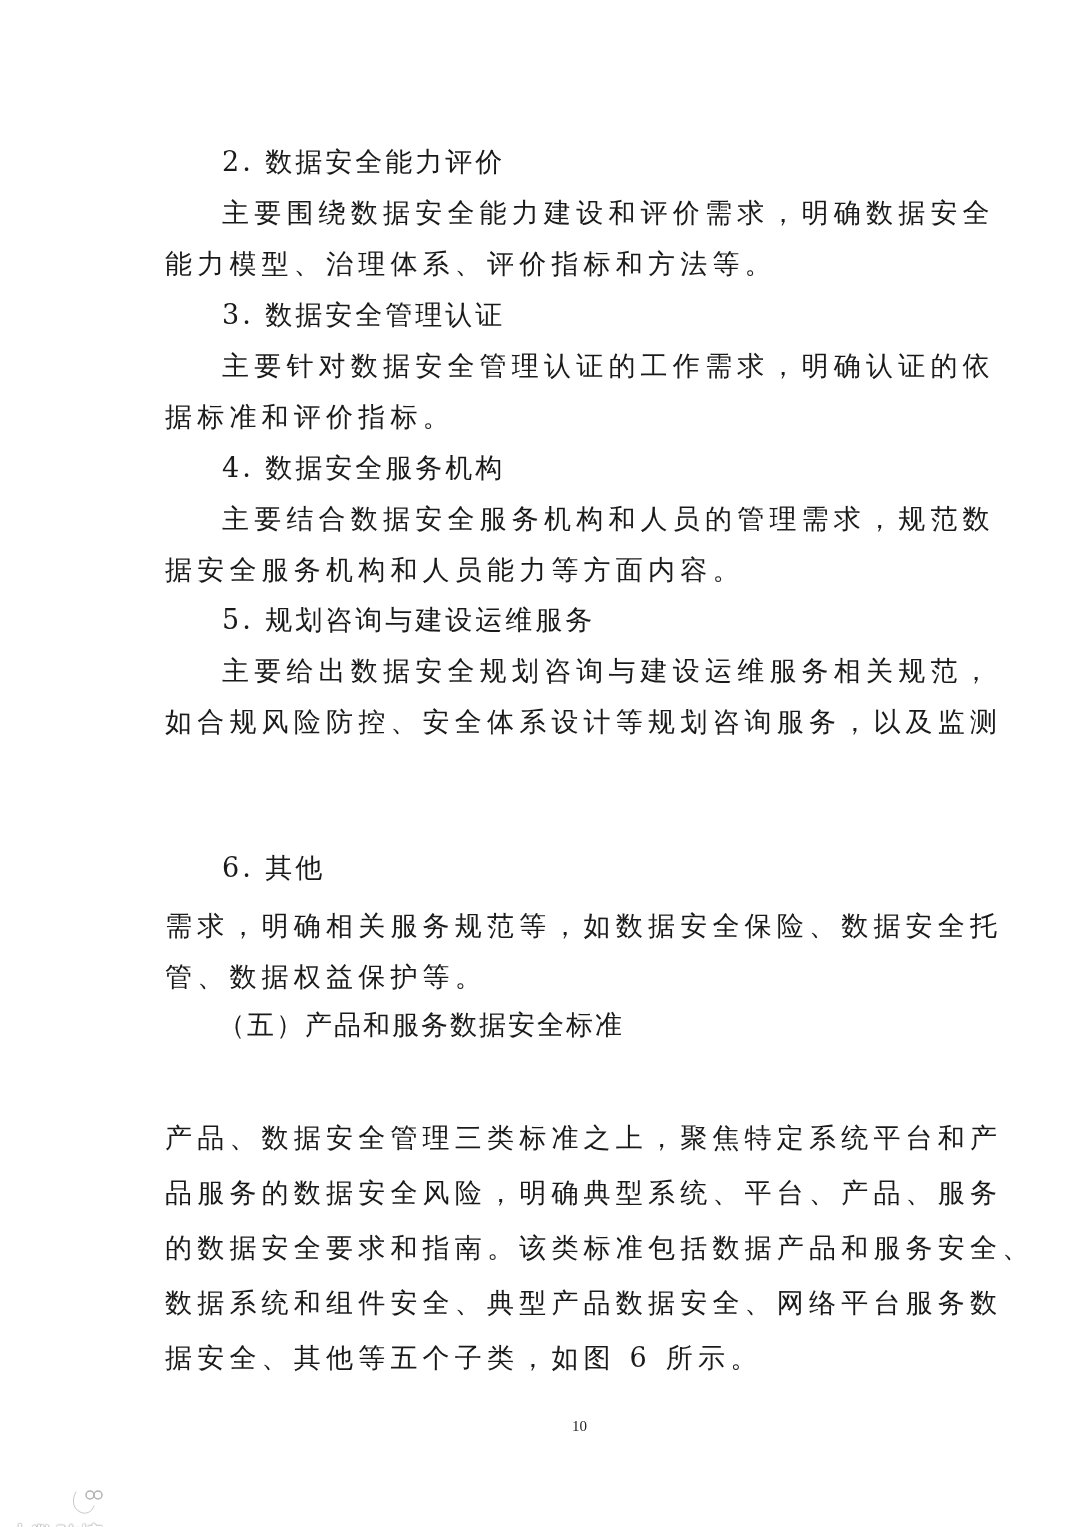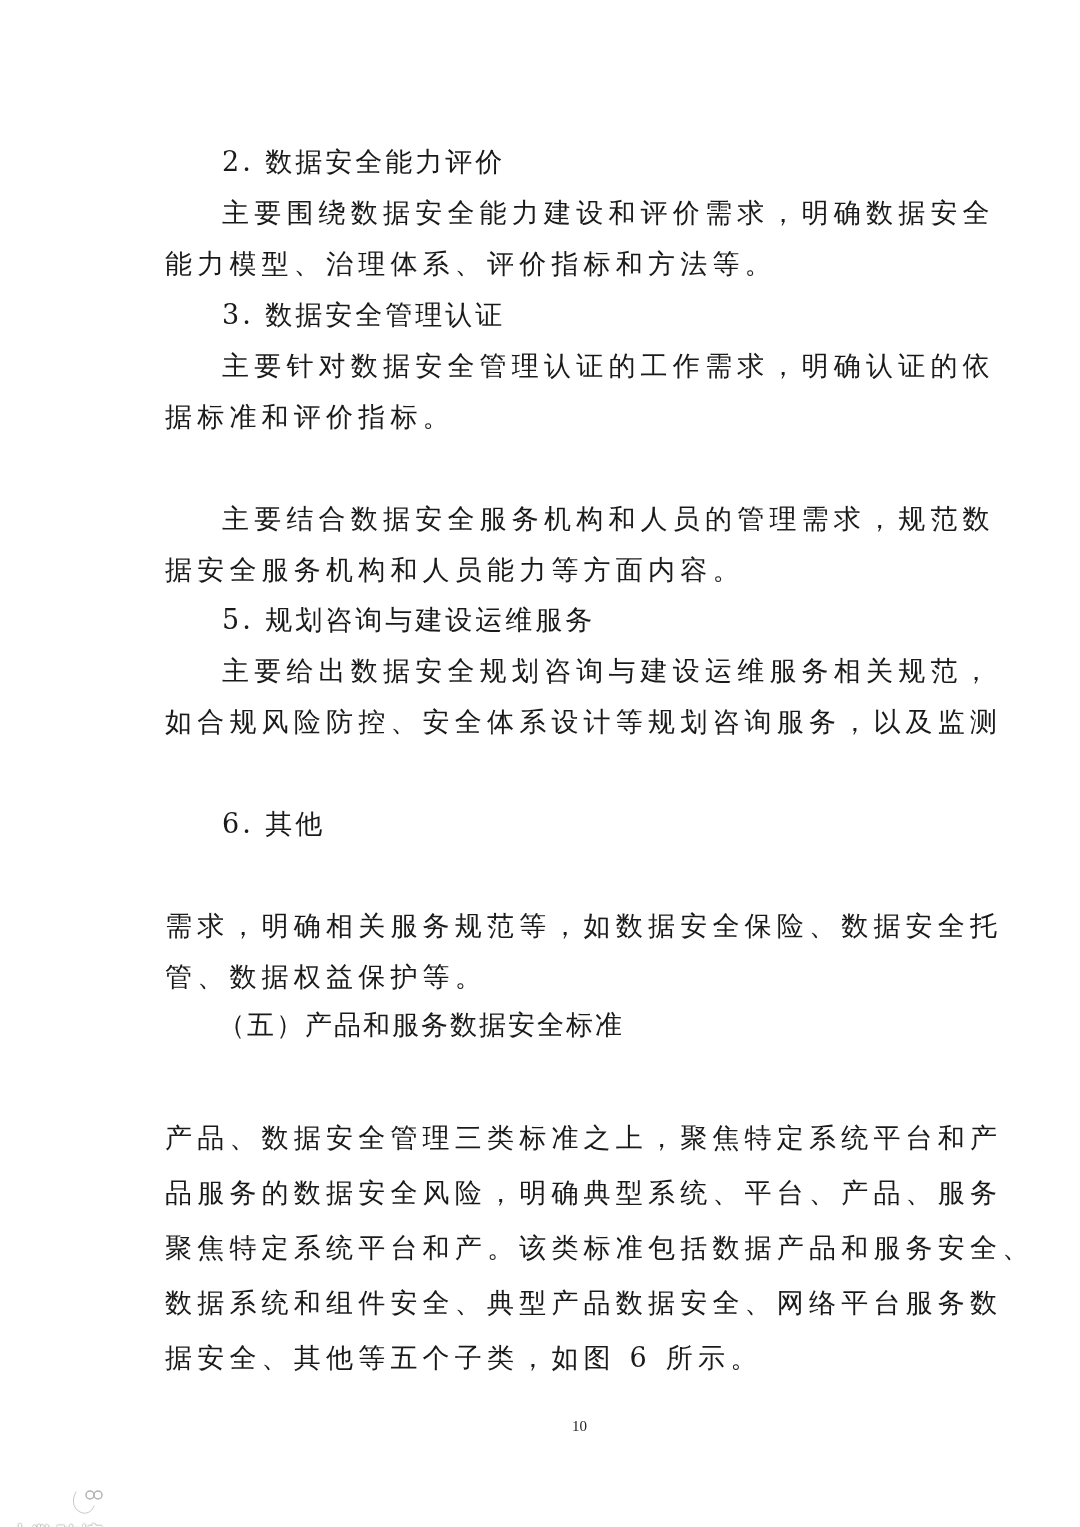--- a/index.html
+++ b/index.html
@@ -67,35 +67,36 @@
 <div class="page">
 
   <div class="line heading-item" style="top:142px">2. 数据安全能力评价</div>
   <div class="line indent" style="top:193px">主要围绕数据安全能力建设和评价需求，明确数据安全</div>
   <div class="line" style="top:244px">能力模型、治理体系、评价指标和方法等。</div>
 
   <div class="line heading-item" style="top:295px">3. 数据安全管理认证</div>
   <div class="line indent" style="top:346px">主要针对数据安全管理认证的工作需求，明确认证的依</div>
   <div class="line" style="top:397px">据标准和评价指标。</div>
 
+  <div class="line heading-item" style="top:448px">4. 数据安全服务机构</div>
   <div class="line indent" style="top:499px">主要结合数据安全服务机构和人员的管理需求，规范数</div>
   <div class="line" style="top:550px">据安全服务机构和人员能力等方面内容。</div>
 
   <div class="line heading-item" style="top:600px">5. 规划咨询与建设运维服务</div>
   <div class="line indent" style="top:651px">主要给出数据安全规划咨询与建设运维服务相关规范，</div>
   <div class="line" style="top:702px">如合规风险防控、安全体系设计等规划咨询服务，以及监测</div>
 
-  <div class="line heading-item" style="top:804px">6. 其他</div>
+  <div class="line heading-item" style="top:848px">6. 其他</div>
   <div class="line" style="top:906px">需求，明确相关服务规范等，如数据安全保险、数据安全托</div>
   <div class="line" style="top:957px">管、数据权益保护等。</div>
 
   <div class="line section-heading" style="top:1005px">（五）产品和服务数据安全标准</div>
   <div class="line" style="top:1173px">品服务的数据安全风险，明确典型系统、平台、产品、服务</div>
   <div class="line" style="top:1118px">产品、数据安全管理三类标准之上，聚焦特定系统平台和产</div>
-  <div class="line" style="top:1228px">聚焦特定系统平台和产。该类标准包括数据产品和服务安全、</div>
+  <div class="line" style="top:1228px">的数据安全要求和指南。该类标准包括数据产品和服务安全、</div>
   <div class="line" style="top:1283px">数据系统和组件安全、典型产品数据安全、网络平台服务数</div>
   <div class="line" style="top:1338px">据安全、其他等五个子类，如图 6 所示。</div>
 
   <div class="page-number">10</div>
 
   <div class="watermark">
     <svg class="watermark-logo" viewBox="0 0 34 28">
       <path d="M6 4 C 2 10, 2 20, 10 24 C 16 27, 22 24, 24 18" fill="none" stroke="#ffffff" stroke-width="4" stroke-linecap="round"></path>
       <path d="M6 4 C 2 10, 2 20, 10 24 C 16 27, 22 24, 24 18" fill="none" stroke="#999" stroke-width="1" stroke-linecap="round" opacity="0.6"></path>
       <circle cx="20" cy="7" r="4" fill="none" stroke="#aaa" stroke-width="1.5"></circle>

